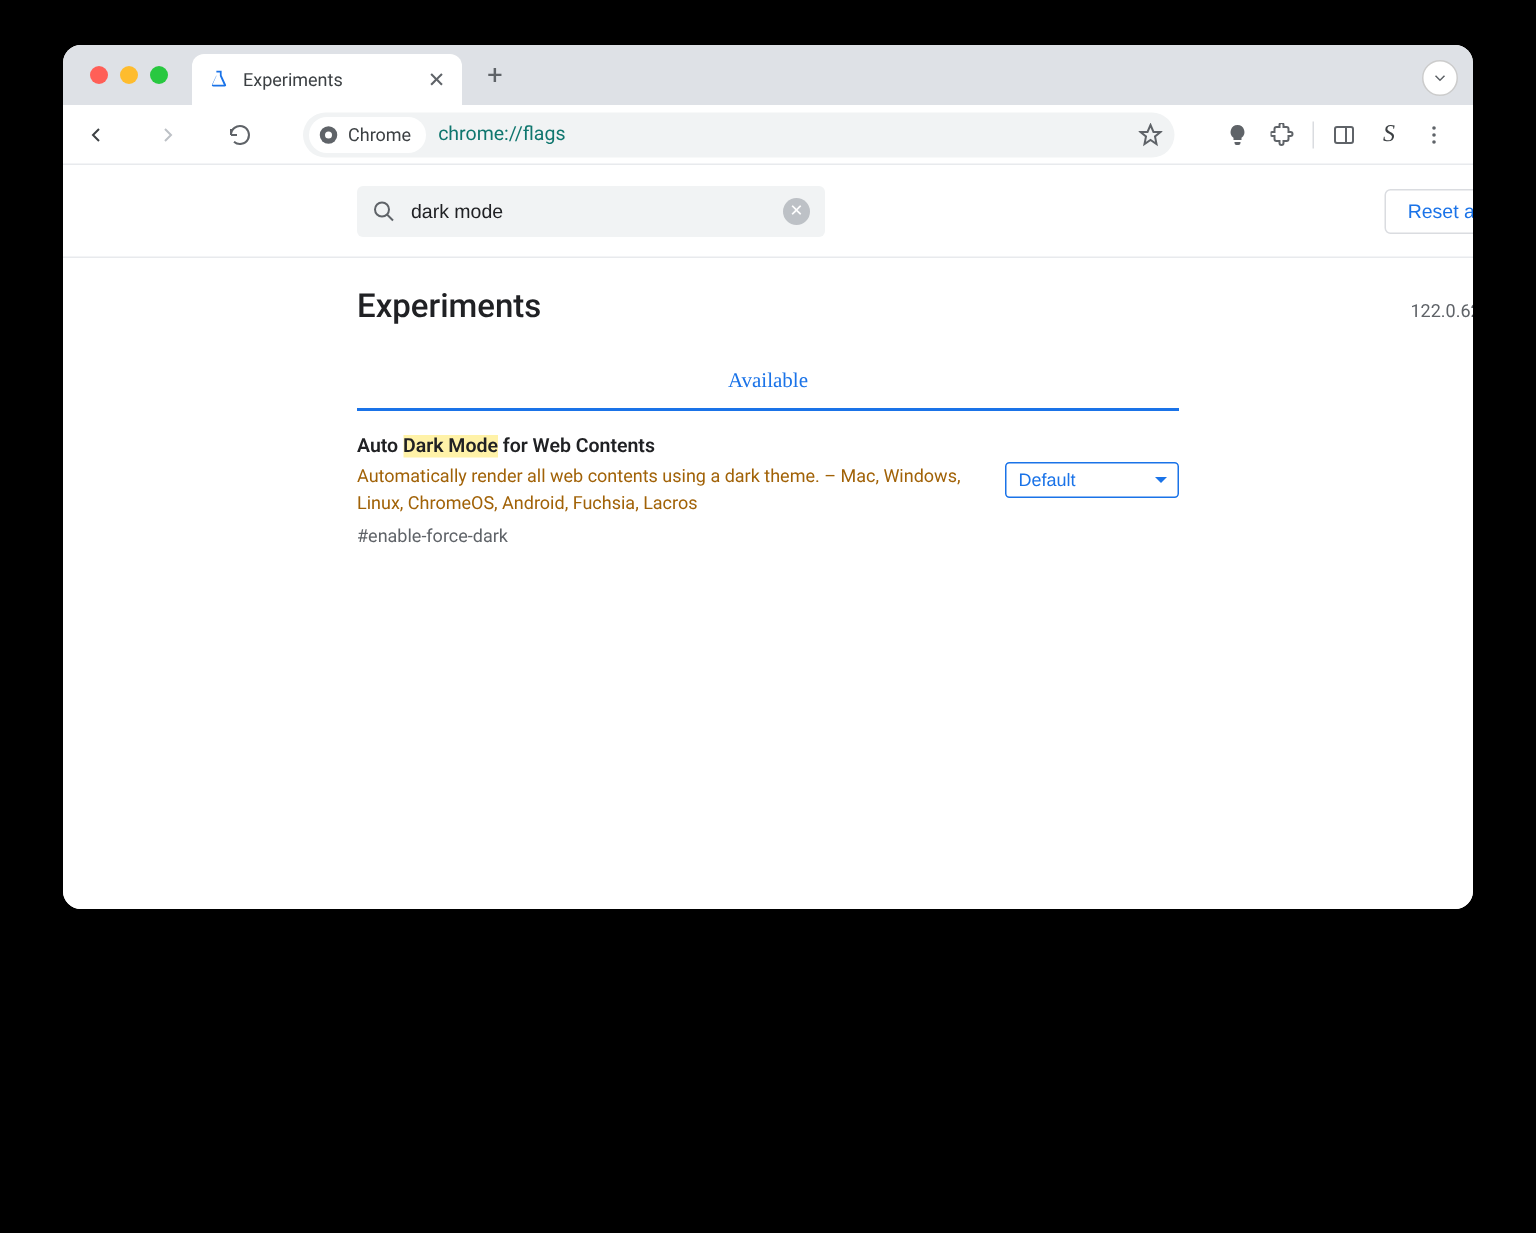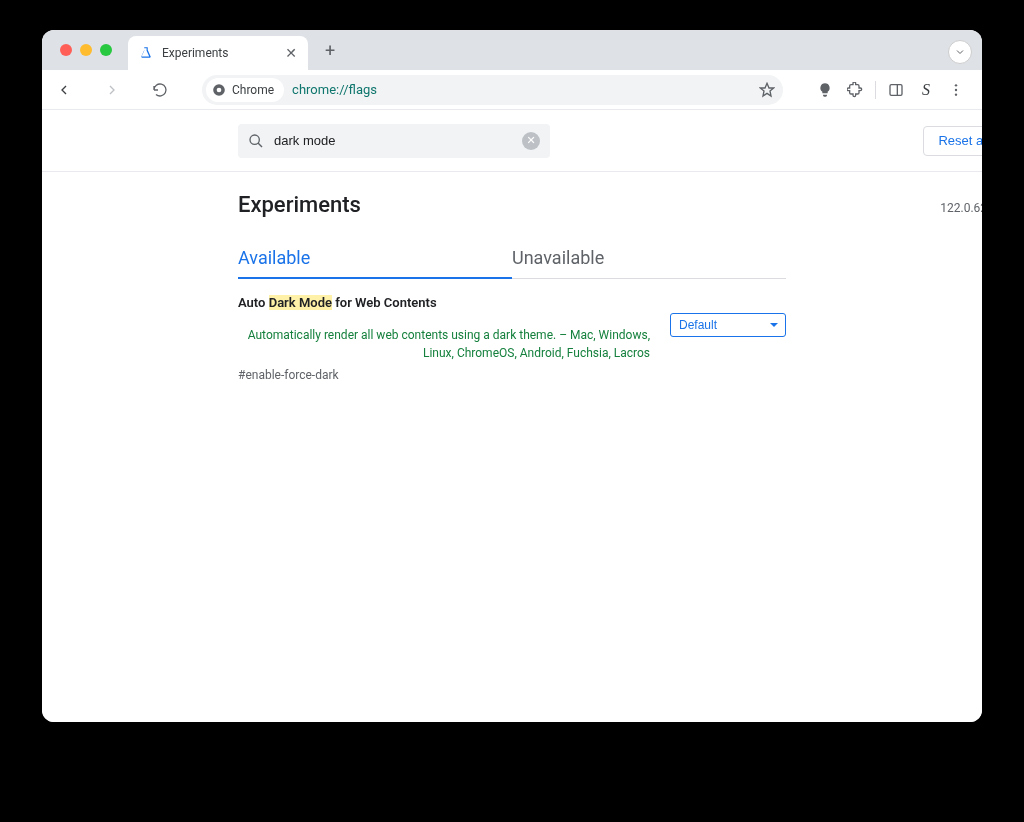--- a/index.html
+++ b/index.html
@@ -6,21 +6,21 @@
   body {
     background: #000;
     font-family: -apple-system, BlinkMacSystemFont, "Segoe UI", Roboto, Arial, sans-serif;
     width: 1024px;
     height: 822px;
     overflow: hidden;
     padding: 30px 42px 40px 42px;
   }
   .window {
     width: 940px;
-    height: 692px;
+    height: 576px;
     background: #fff;
     border-radius: 12px;
     overflow: hidden;
     box-shadow: 0 10px 40px rgba(0,0,0,0.5);
     display: flex;
     flex-direction: column;
   }
   
   .tab-strip {
     height: 40px;
@@ -199,49 +199,50 @@
     margin-bottom: 20px;
   }
   h1 { font-size:22px; color:#202124; font-weight:500;}
   .version { font-size:12px; color:#5f6368; position:relative; right:-238px;}
   .tabs-row {
     display:flex;
     border-bottom:1px solid #dadce0;
   }
   .page-tab {
     flex:1;
-    text-align:left;
+    text-align:center;
     padding: 10px 0;
-    font-size:18px;
+    font-size:14px;
     color:#5f6368;
     cursor:pointer;
     position:relative;
+    font-family:Liberation Serif, serif;
   }
   .page-tab.active {
     color:#1a73e8;
   }
   .page-tab.active::after {
     content:"";
     position:absolute;
     left:0; right:0; bottom:-1px;
     height:2px; background:#1a73e8;
   }
   .flag-item {
     padding: 16px 0;
     display:flex;
     gap:20px;
   }
   .flag-text { flex:1; }
   .flag-title {
     font-size:13px; font-weight:600; color:#202124;
-    margin-bottom:16px;
+    margin-bottom:3px;
   }
   .flag-title .hl { background:#fff2a8; }
   .flag-desc {
-    font-size:12px; color:#15803d; line-height:1.5;text-align:right;
+    font-size:12px; color:#a16207; line-height:1.5;
   }
   .flag-hash {
     font-size:12px; color:#5f6368;
     margin-top:6px;
     display:inline-block;
     cursor:pointer;
   }
   .flag-select {
     align-self:flex-start;
     margin-top: 18px;
@@ -378,21 +379,20 @@
     </div>
 
     <div class="main">
       <div class="heading-row">
         <h1>Experiments</h1>
         <span class="version">122.0.6261.129</span>
       </div>
 
       <div class="tabs-row">
         <div class="page-tab active">Available</div>
-        <div class="page-tab">Unavailable</div>
       </div>
 
       <div class="flag-item">
         <div class="flag-text">
           <div class="flag-title">
             <span>Auto </span><span class="hl">Dark Mode</span><span> for Web Contents</span>
           </div>
           <div class="flag-desc">Automatically render all web contents using a dark theme. – Mac, Windows, Linux, ChromeOS, Android, Fuchsia, Lacros</div>
           <a class="flag-hash">#enable-force-dark</a>
         </div>

